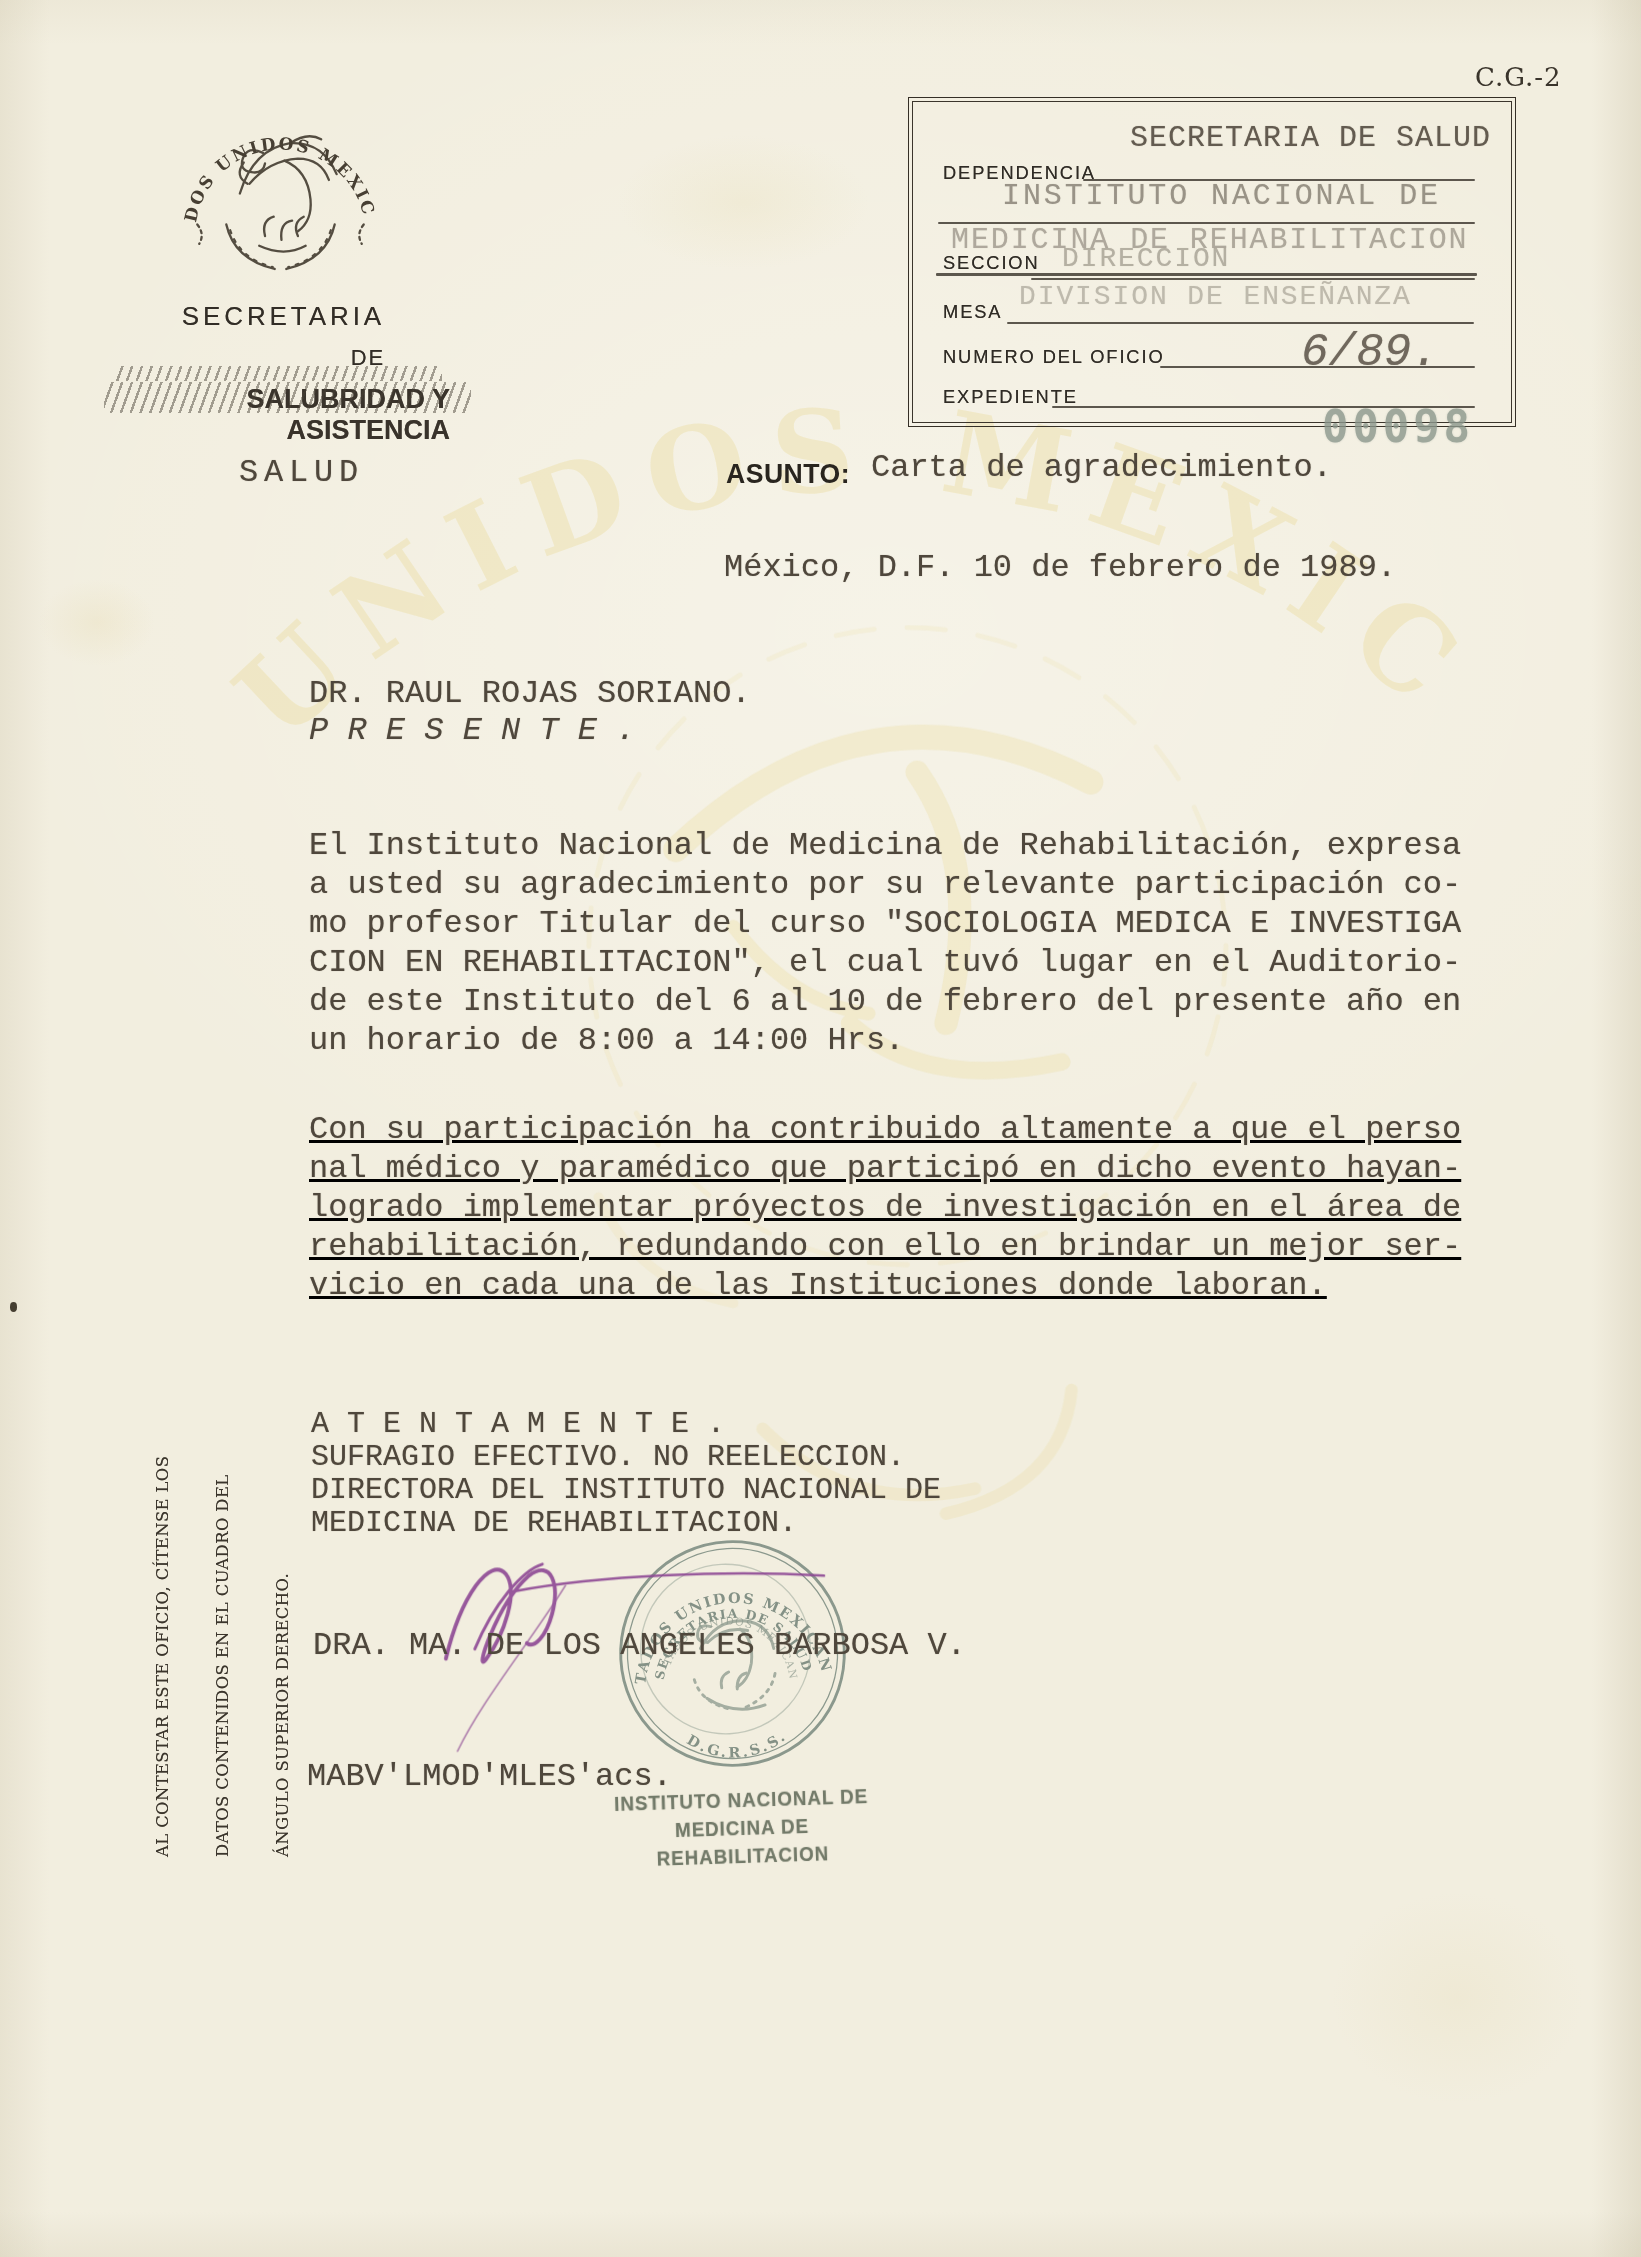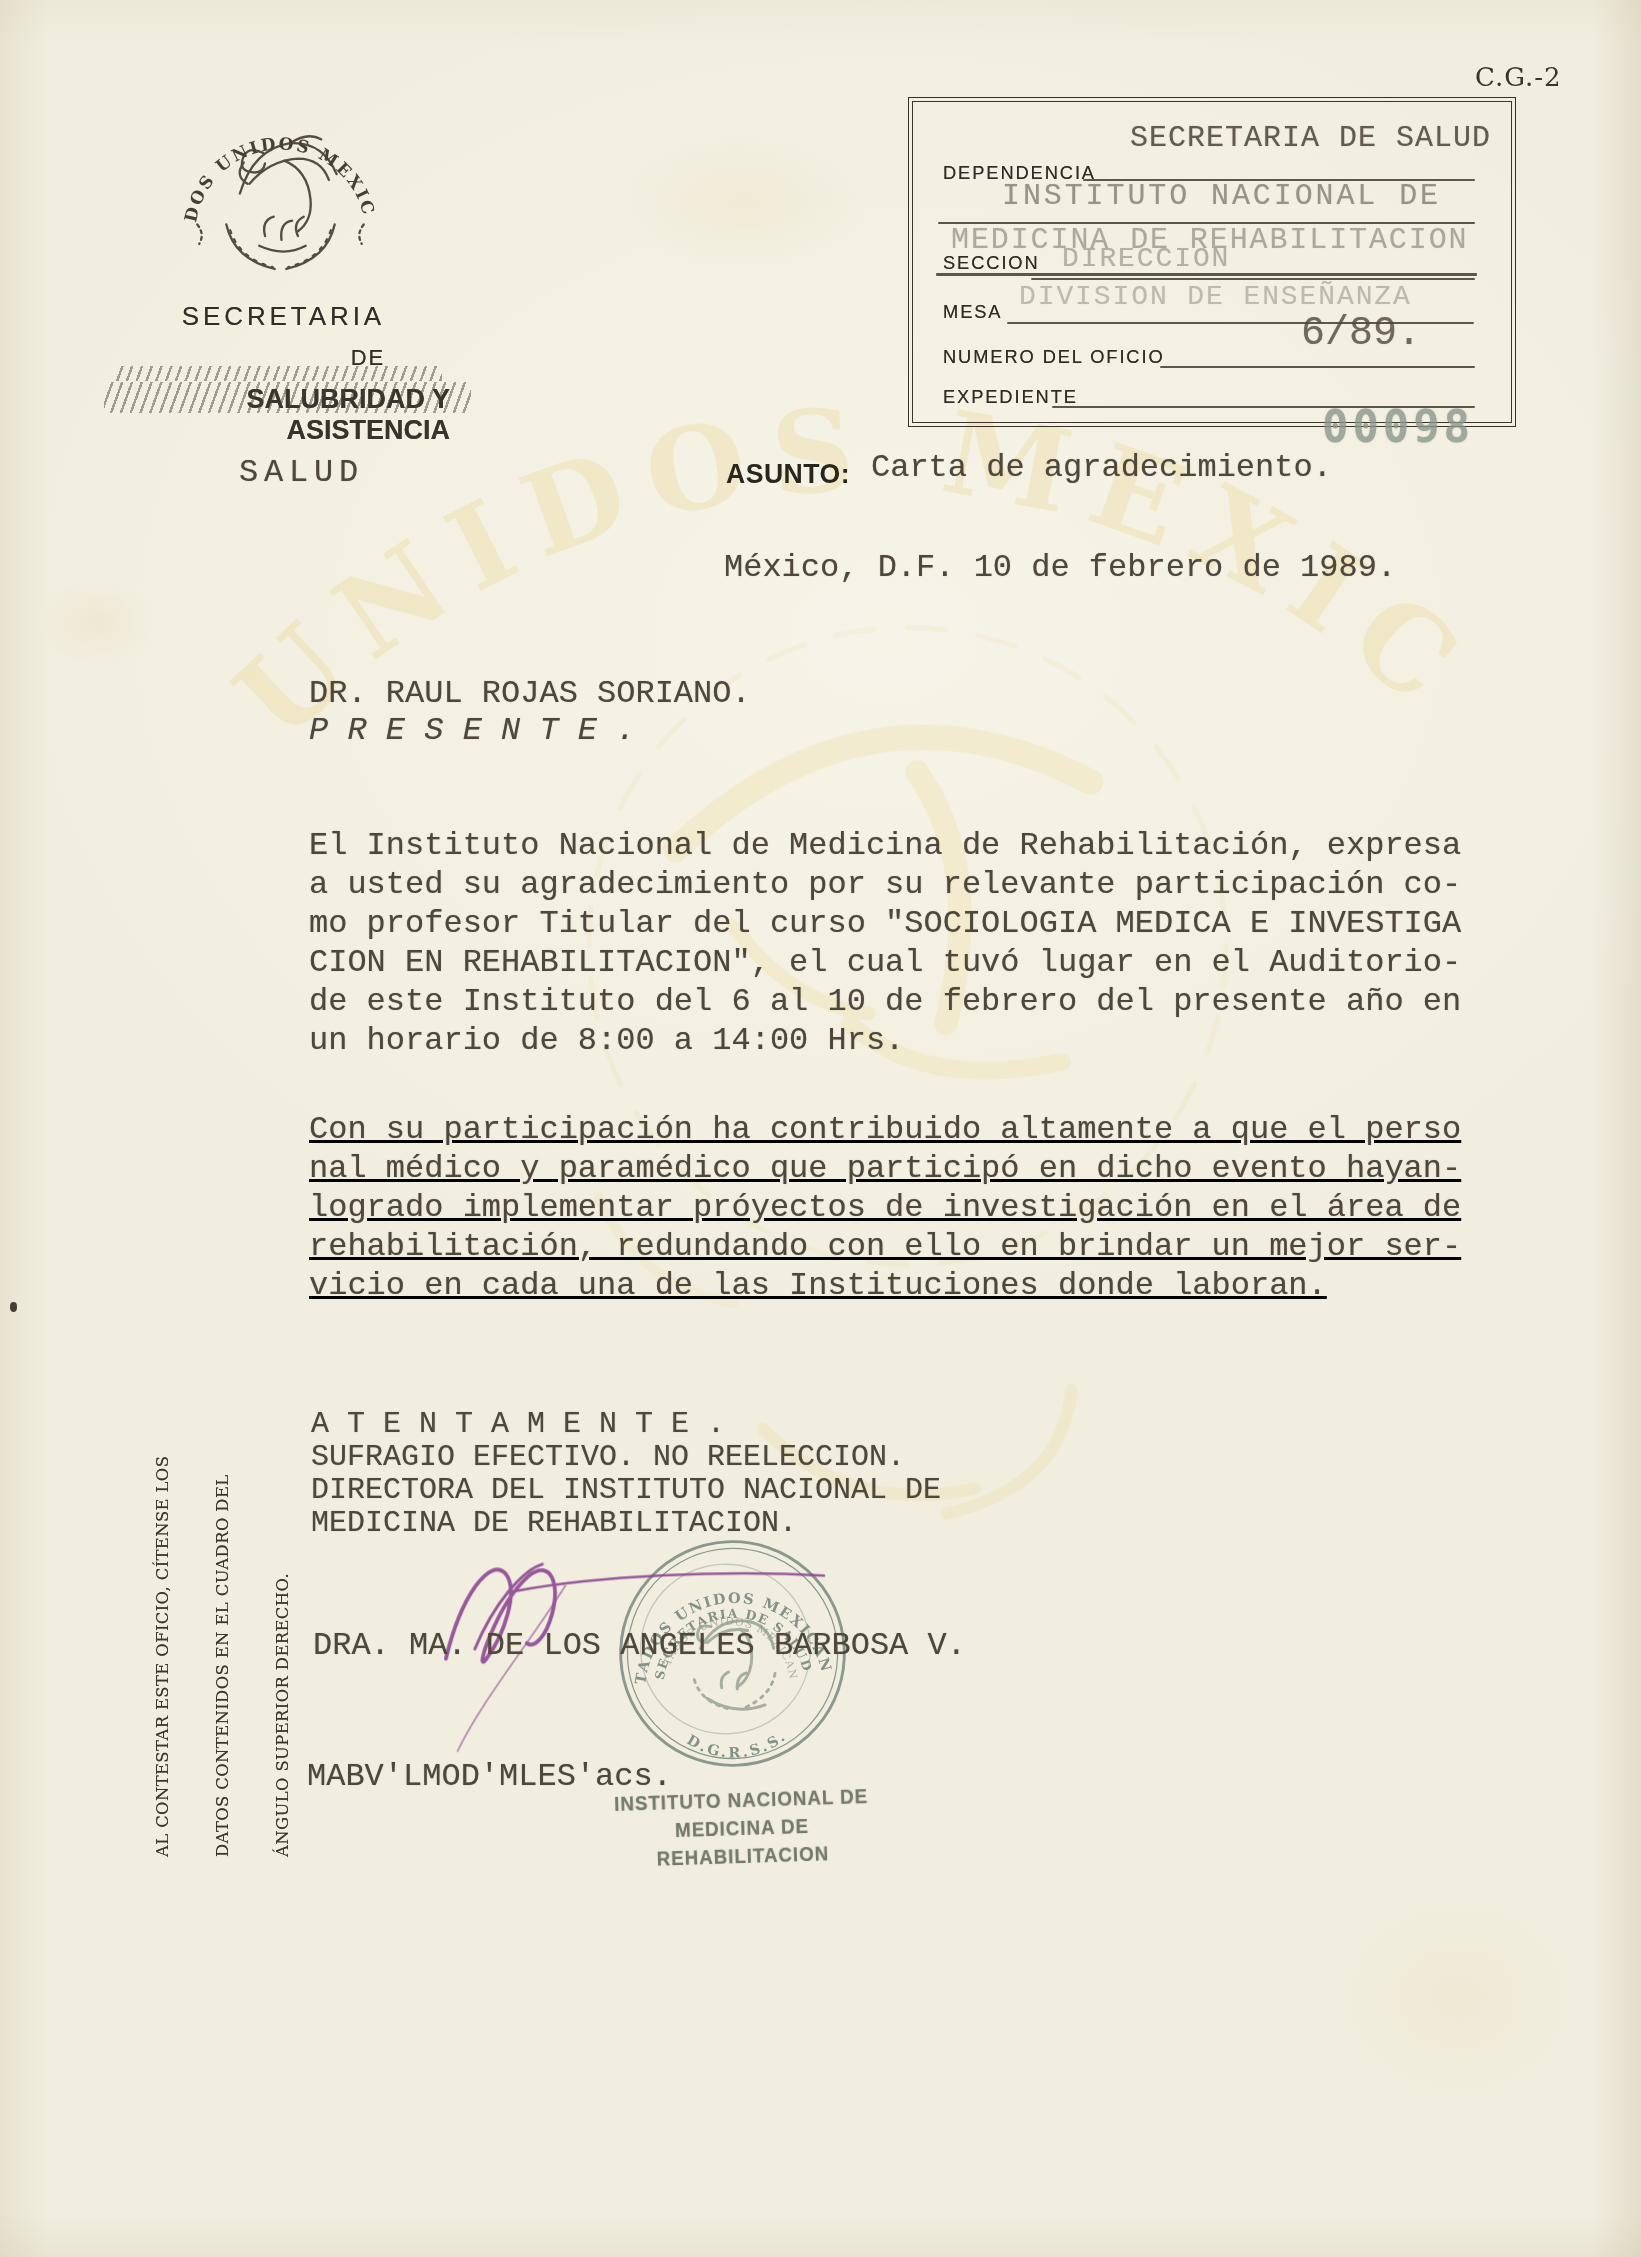--- a/index.html
+++ b/index.html
@@ -114,21 +114,21 @@
     <div class="rule" style="left:27px; top:175px; width:541px; height:2.9px;"></div>
 
     <div class="t faint38" style="left:153px; top:147px; font-size:28px; letter-spacing:1.9px;">DIRECCION</div>
     <div class="boxlabel" style="left:34px; top:154px;">SECCION</div>
     <div class="rule" style="left:122px; top:180px; width:444px;"></div>
 
     <div class="t faint32" style="left:110px; top:185px; font-size:28px; letter-spacing:1.9px;">DIVISION DE ENSEÑANZA</div>
     <div class="boxlabel" style="left:34px; top:203px;">MESA</div>
     <div class="rule" style="left:98px; top:224px; width:467px;"></div>
 
-    <div class="t" style="left:392px; top:216px; font-size:40px; opacity:.8;">6/89.</div>
+    <div class="t" style="left:392px; top:232px; font-size:46px; opacity:.8;font-style:italic;">6/89.</div>
     <div class="boxlabel" style="left:34px; top:248px;">NUMERO DEL OFICIO</div>
     <div class="rule" style="left:251px; top:268px; width:315px;"></div>
 
     <div class="abs" style="left:413px; top:259px; font-family:'DejaVu Sans Mono',monospace; font-weight:bold; font-size:44px; letter-spacing:3.9px; color:#8a968b; opacity:.8; text-shadow:0 0 1.9px rgba(138,150,139,.5);margin-top:44px;">00098</div>
     <div class="boxlabel" style="left:34px; top:288px;">EXPEDIENTE</div>
     <div class="rule" style="left:143px; top:308px; width:423px;"></div>
   </div>
 
   <svg class="abs" style="left:176px; top:89px;" width="209" height="209" viewBox="0 0 216 216">
     <defs>

